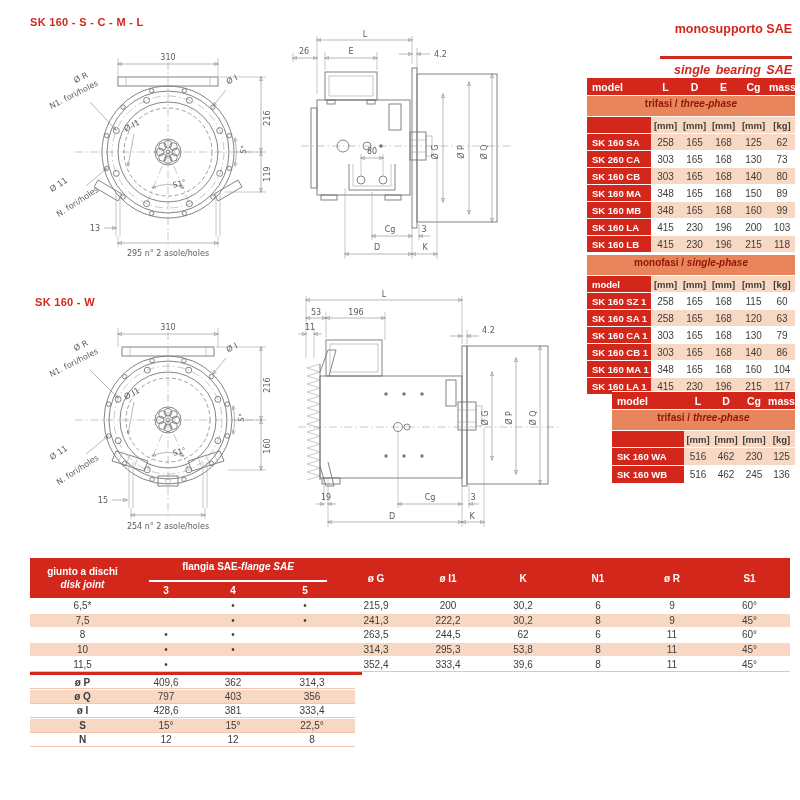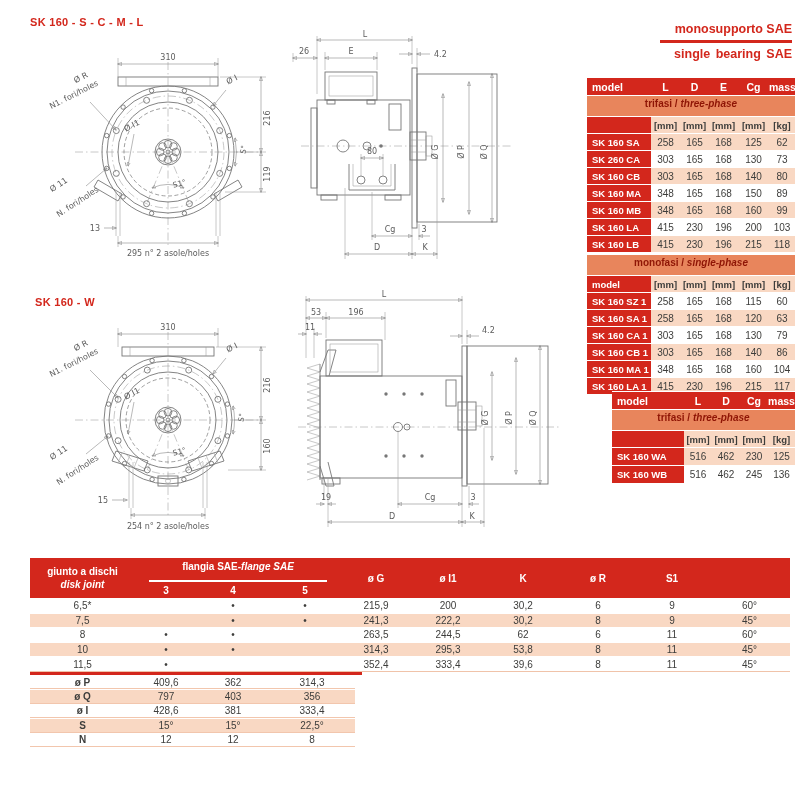--- a/index.html
+++ b/index.html
@@ -4,23 +4,23 @@
 <style>
   html,body{margin:0;padding:0}
   body{width:800px;height:800px;background:#fff;position:relative;overflow:hidden;
        font-family:"Liberation Sans",sans-serif;color:#3d3d3b}
   .abs{position:absolute}
   *{box-sizing:border-box}
 
   
   .red-title{color:#d3271c;font-weight:bold;font-size:11px;letter-spacing:.3px}
   #sae-header{left:660px;top:22px;width:132px;text-align:right}
-  #sae-header .l1{color:#d3271c;font-weight:bold;font-size:12.5px;padding-bottom:4px;
+  #sae-header .l1{color:#d3271c;font-weight:bold;font-size:12.5px;padding-bottom:20px;
                   border-bottom:3px solid #d3271c}
-  #sae-header .l2{color:#d3271c;font-weight:bold;font-size:12.5px;margin-top:4px;word-spacing:2px}
+  #sae-header .l2{color:#d3271c;font-weight:bold;font-style:italic;font-size:12.5px;margin-top:4px;word-spacing:2px}
 
   
   .dtable{font-size:10px}
   .trow{display:grid;align-items:center;text-align:center;border-top:1px solid #fff}
   .g6{grid-template-columns:64px 29px 29px 29px 31px 26px}
   .g5{grid-template-columns:72px 28px 28px 28px 27px}
   .hdr{background:#d3271c;color:#fff;font-weight:bold;height:18px;font-size:10.5px}
   .hdr .tcell:first-child{text-align:left;padding-left:5px}
   .band{background:#e8855c;color:#8f1505;font-weight:bold;height:21px;line-height:15px;
         text-align:center;font-size:10px;border-top:1px solid #fff}
@@ -628,20 +628,21 @@
       <div class="fh-group-title"><span>flangia SAE-</span><span class="it">flange SAE</span></div>
       <div class="fh-cols">
         <div>3</div>
         <div>4</div>
         <div>5</div>
       </div>
     </div>
     <div class="fh-col">ø G</div>
     <div class="fh-col">ø I1</div>
     <div class="fh-col">K</div>
+    <div class="fh-col">N1</div>
     <div class="fh-col">ø R</div>
     <div class="fh-col">S1</div>
   </div>
   <div class="frows">
       <div class="trow">
         <div class="tcell c0">6,5*</div>
         <div class="tcell c1"></div>
         <div class="tcell c2">•</div>
         <div class="tcell c3">•</div>
         <div class="tcell c4">215,9</div>

